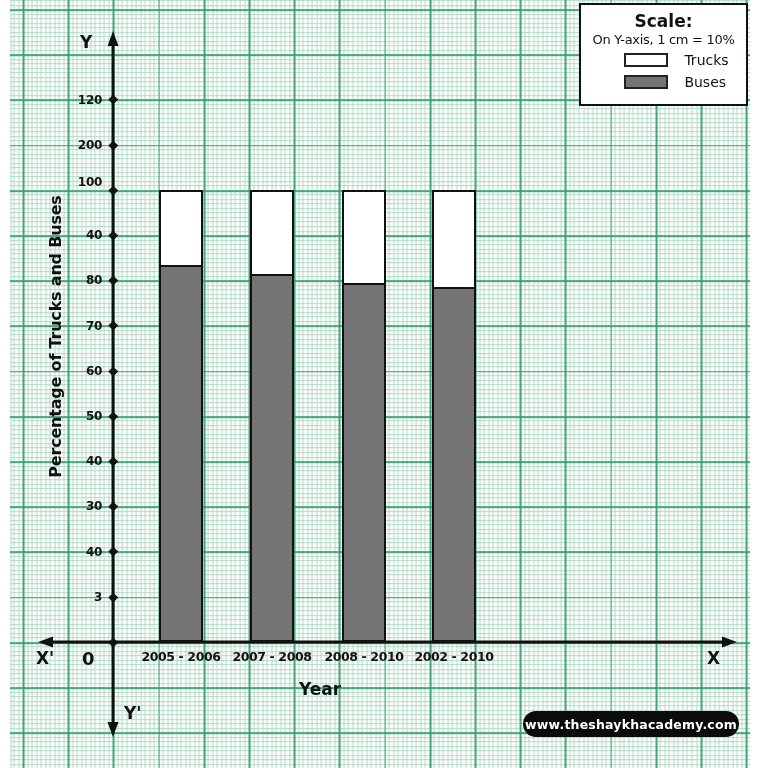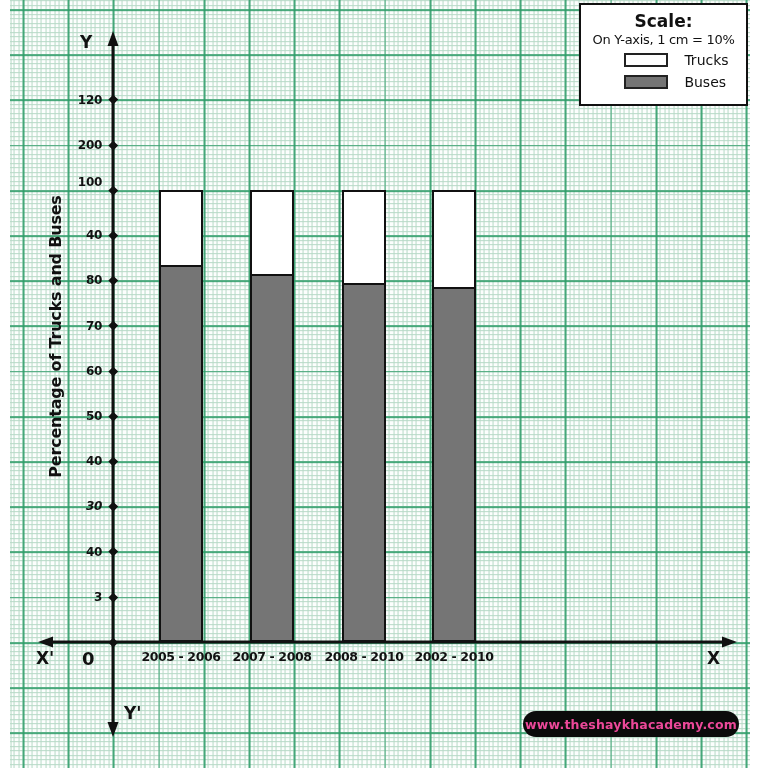--- a/index.html
+++ b/index.html
@@ -59,21 +59,21 @@
     display:flex;flex-direction:column;align-items:center;padding-top:6px;
   }
   #legend-title{font-weight:bold;font-size:17px;line-height:20px;}
   #legend-subtitle{font-size:13px;line-height:18px;letter-spacing:-0.3px;white-space:nowrap;}
   .legend-row{display:flex;align-items:center;width:100%;height:22px;padding-left:26px;box-sizing:border-box;}
   .legend-swatch{width:44px;height:14px;border:2px solid #222;box-sizing:border-box;flex:0 0 auto;}
   .legend-label{font-size:14px;margin-left:16px;}
   
   #site-pill{
     position:absolute;left:523px;top:711px;width:216px;height:26px;
-    background:#0b0b0b;border-radius:13px;color:#ec4899;
+    background:#0b0b0b;border-radius:13px;color:#ffffff;
     display:flex;align-items:center;justify-content:center;
     font-weight:bold;font-size:12.5px;letter-spacing:0.2px;white-space:nowrap;
   }
 </style>
 </head>
 <body>
 
 <div id="stage">
 
   <div id="paper"></div>
@@ -85,21 +85,21 @@
     <polygon points="113,737 107.5,722 118.5,722" fill="#111"></polygon>
     <polygon points="38,642 53,636.5 53,647.5" fill="#111"></polygon>
     <polygon points="737,642 722,636.5 722,647.5" fill="#111"></polygon>
   </svg>
 
   <div id="yticks">
       <div class="ytick-label" style="top: 588.8px;">3</div>
       <div class="tick-dot" style="left: 109.75px; top: 593.55px;"></div>
       <div class="ytick-label" style="top: 543.6px;">40</div>
       <div class="tick-dot" style="left: 109.75px; top: 548.35px;"></div>
-      <div class="ytick-label" style="top: 498.4px; font-style: italic;">30</div>
+      <div class="ytick-label" style="top: 498.4px;">30</div>
       <div class="tick-dot" style="left: 109.75px; top: 503.15px;"></div>
       <div class="ytick-label" style="top: 453.2px;">40</div>
       <div class="tick-dot" style="left: 109.75px; top: 457.95px;"></div>
       <div class="ytick-label" style="top: 408px;">50</div>
       <div class="tick-dot" style="left: 109.75px; top: 412.75px;"></div>
       <div class="ytick-label" style="top: 362.8px;">60</div>
       <div class="tick-dot" style="left: 109.75px; top: 367.55px;"></div>
       <div class="ytick-label" style="top: 317.6px;">70</div>
       <div class="tick-dot" style="left: 109.75px; top: 322.35px;"></div>
       <div class="ytick-label" style="top: 272.4px;">80</div>
@@ -140,20 +140,21 @@
       <div class="cat-label" style="left: 309px; top: 649px;">2008 - 2010</div>
       <div class="cat-label" style="left: 399px; top: 649px;">2002 - 2010</div>
     </div>
 
   <div class="axis-letter" style="left:80px;top:32px;">Y</div>
   <div class="axis-letter" style="left:124px;top:703px;">Y'</div>
   <div class="axis-letter" style="left:36px;top:648px;">X'</div>
   <div class="axis-letter" style="left:707px;top:648px;">X</div>
   <div class="axis-letter" style="left:82px;top:648px;font-size:18px;">0</div>
 
+  <div id="x-axis-title">Year</div>
   <div id="y-axis-title">Percentage of Trucks and Buses</div>
 
   <div id="legend">
     <div id="legend-title">Scale:</div>
     <div id="legend-subtitle">On Y-axis, 1 cm = 10%</div>
     <div id="legend-rows">
         <div class="legend-row">
           <div class="legend-swatch" style="background: rgb(255, 255, 255);"></div>
           <div class="legend-label">Trucks</div>
         </div>

